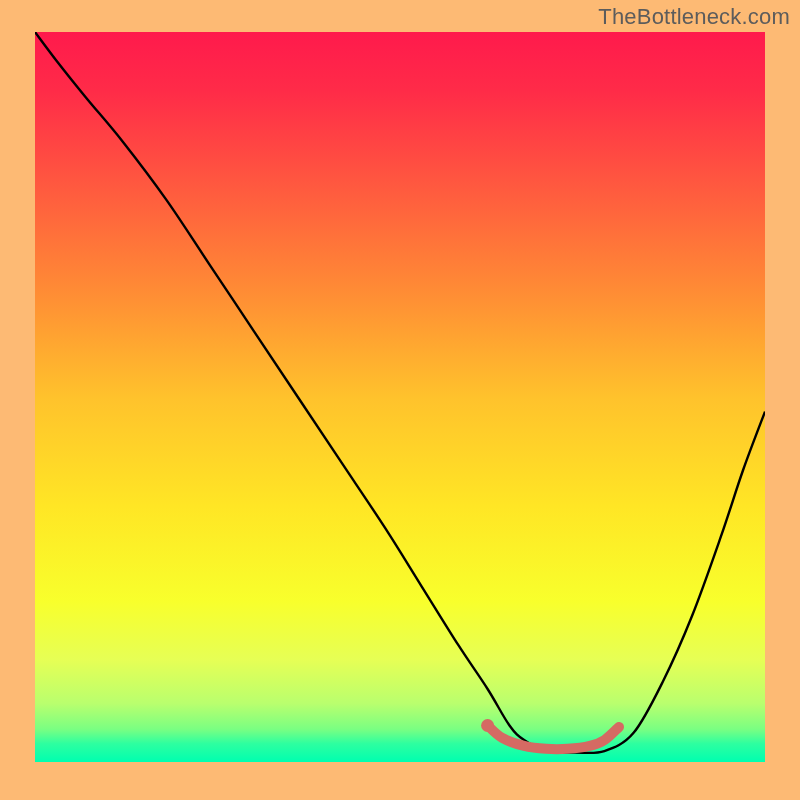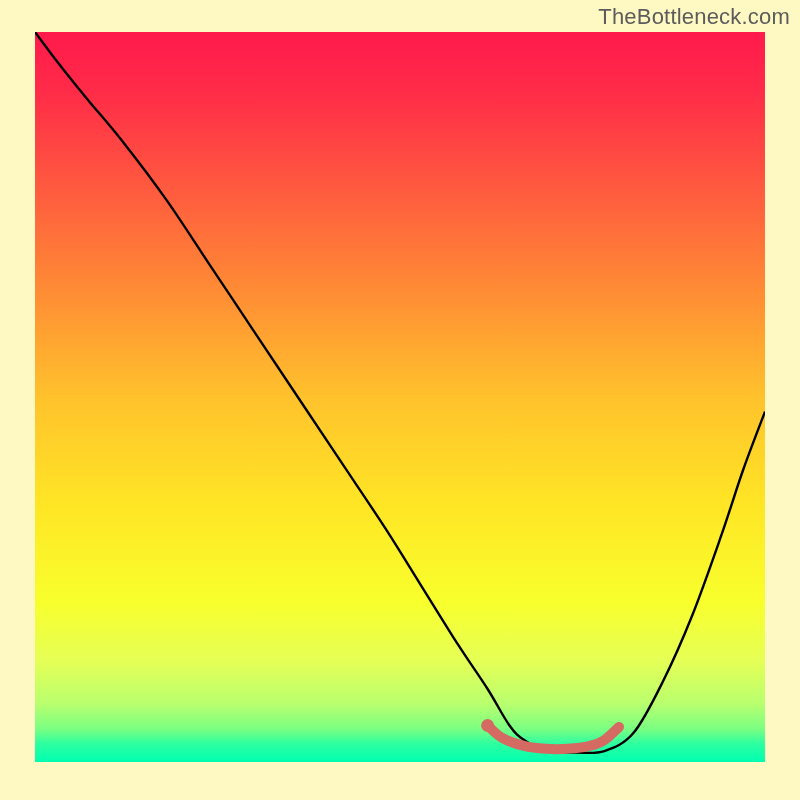--- a/index.html
+++ b/index.html
@@ -8,21 +8,21 @@
     width: 800px;
     height: 800px;
     background: #000;
     overflow: hidden;
     font-family: Arial, Helvetica, sans-serif;
   }
   .frame {
     position: relative;
     width: 800px;
     height: 800px;
-    background: #fef9c3;
+    background: #fdba74;
   }
   .watermark {
     position: absolute;
     top: 4px;
     right: 10px;
     color: #5c5c5c;
     font-size: 22px;
     font-weight: 500;
     letter-spacing: 0.2px;
     z-index: 50;

